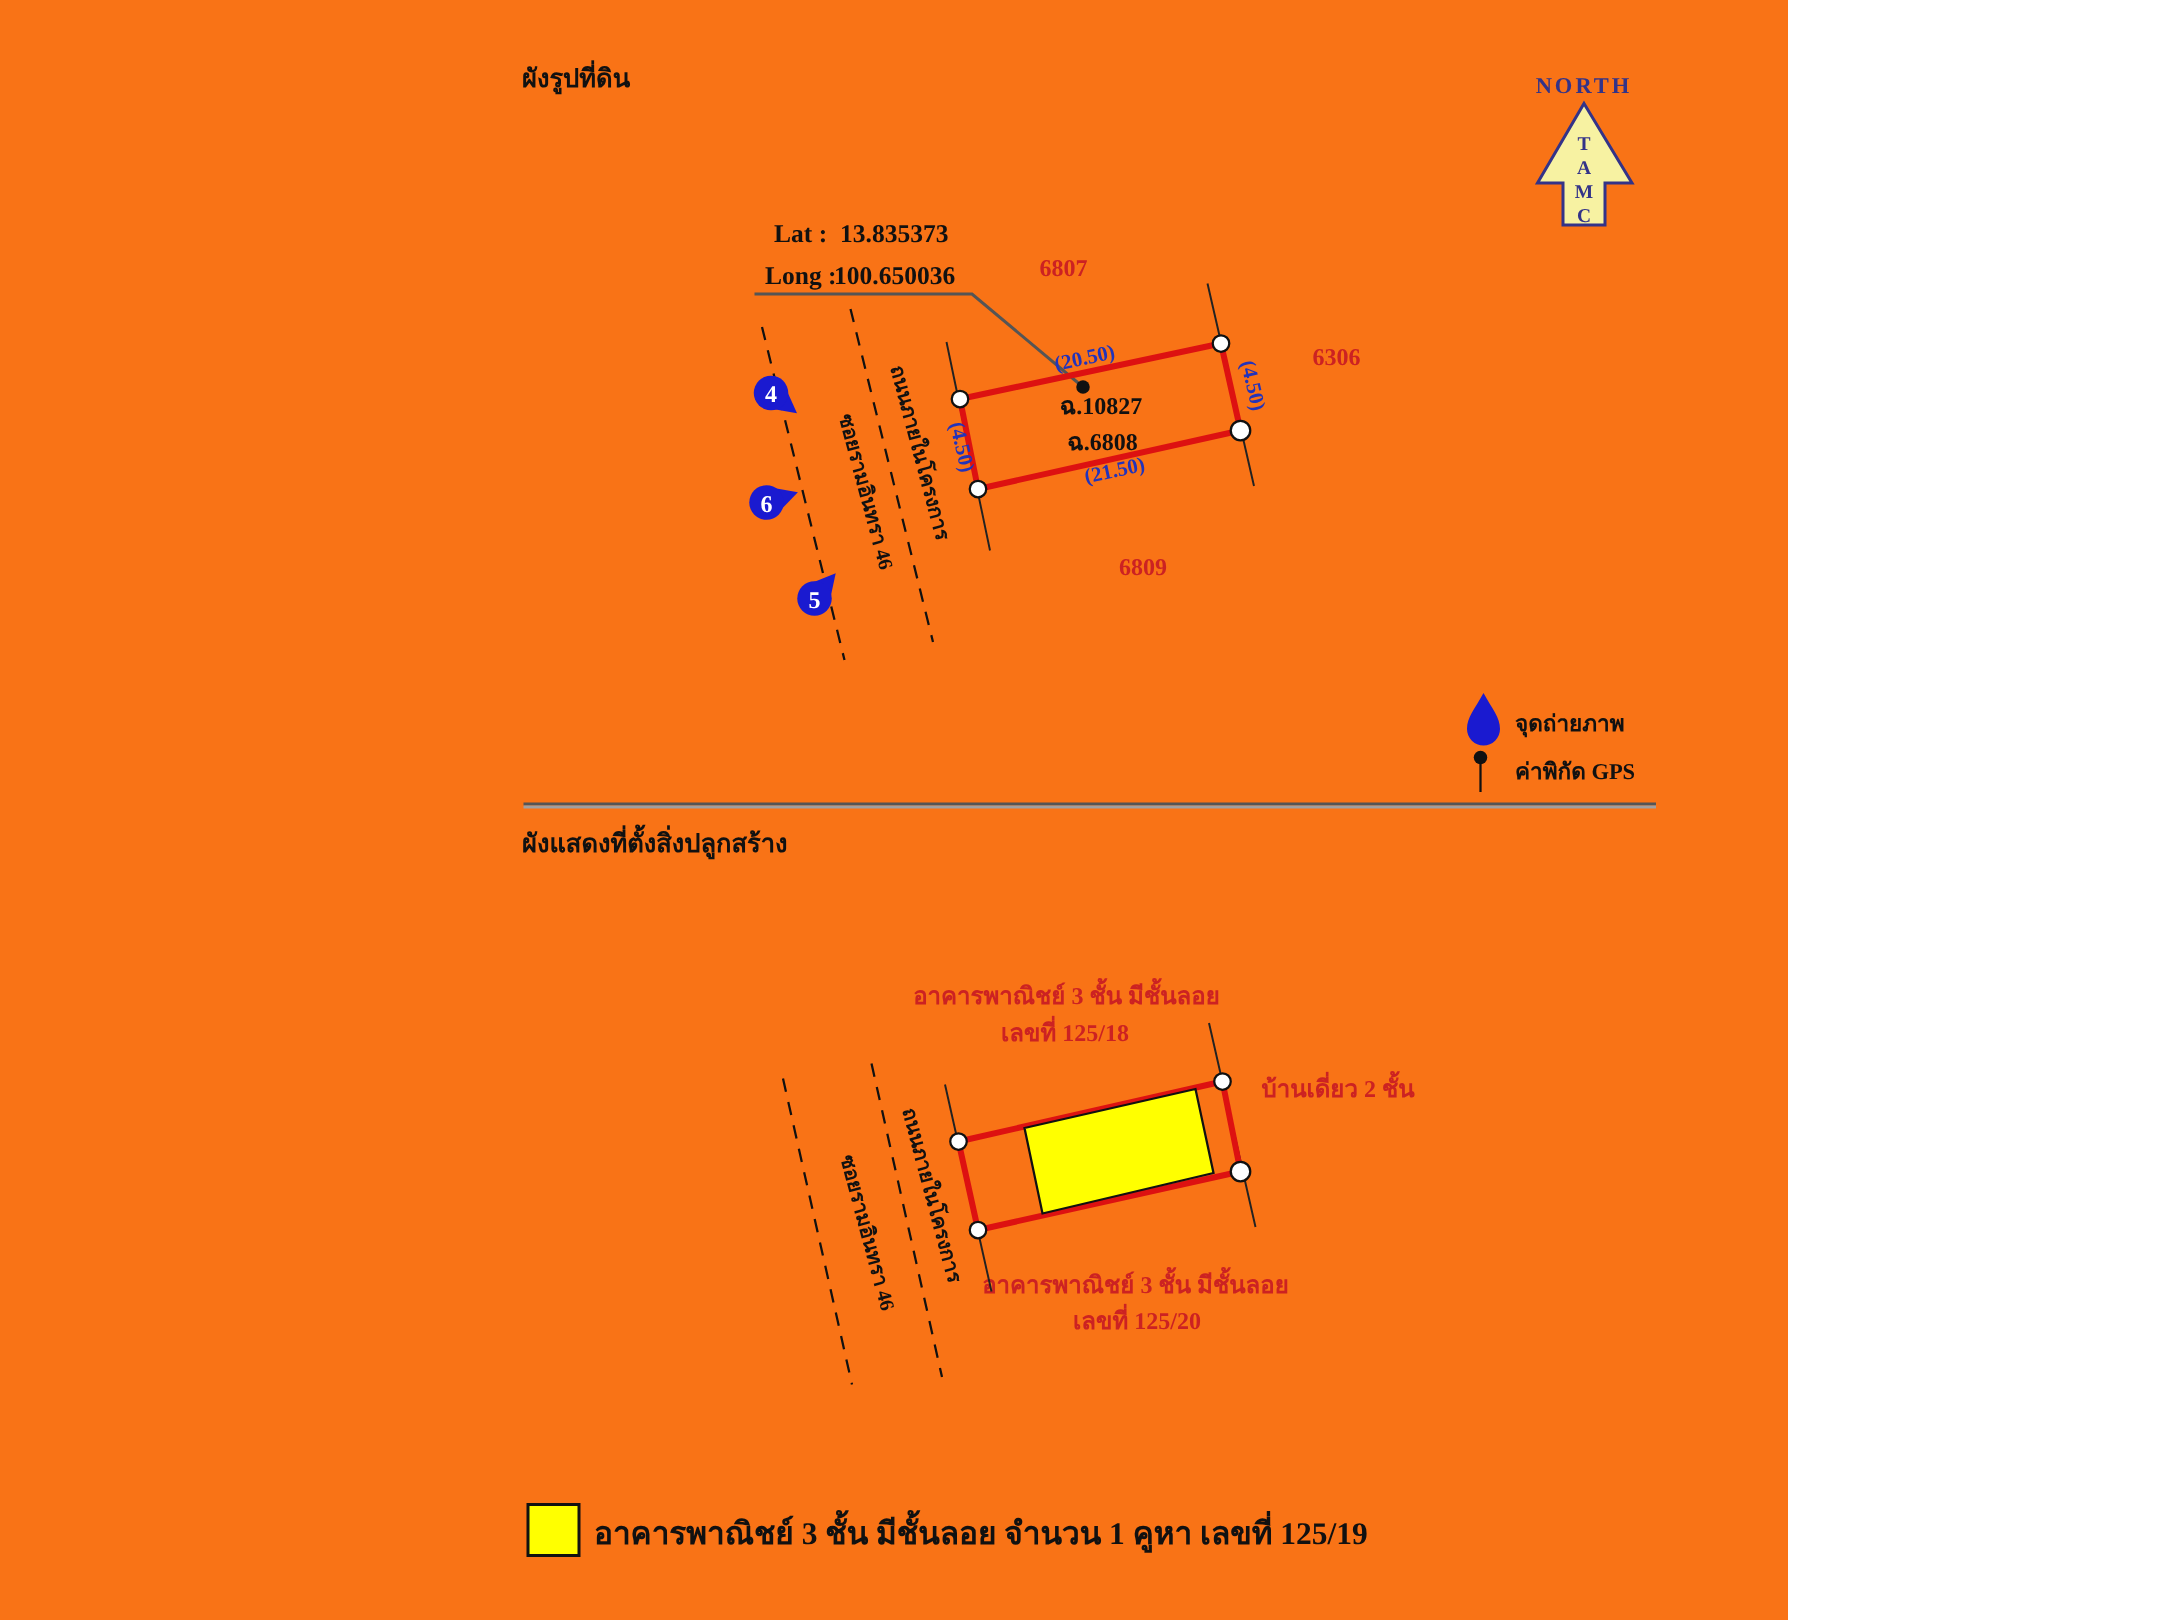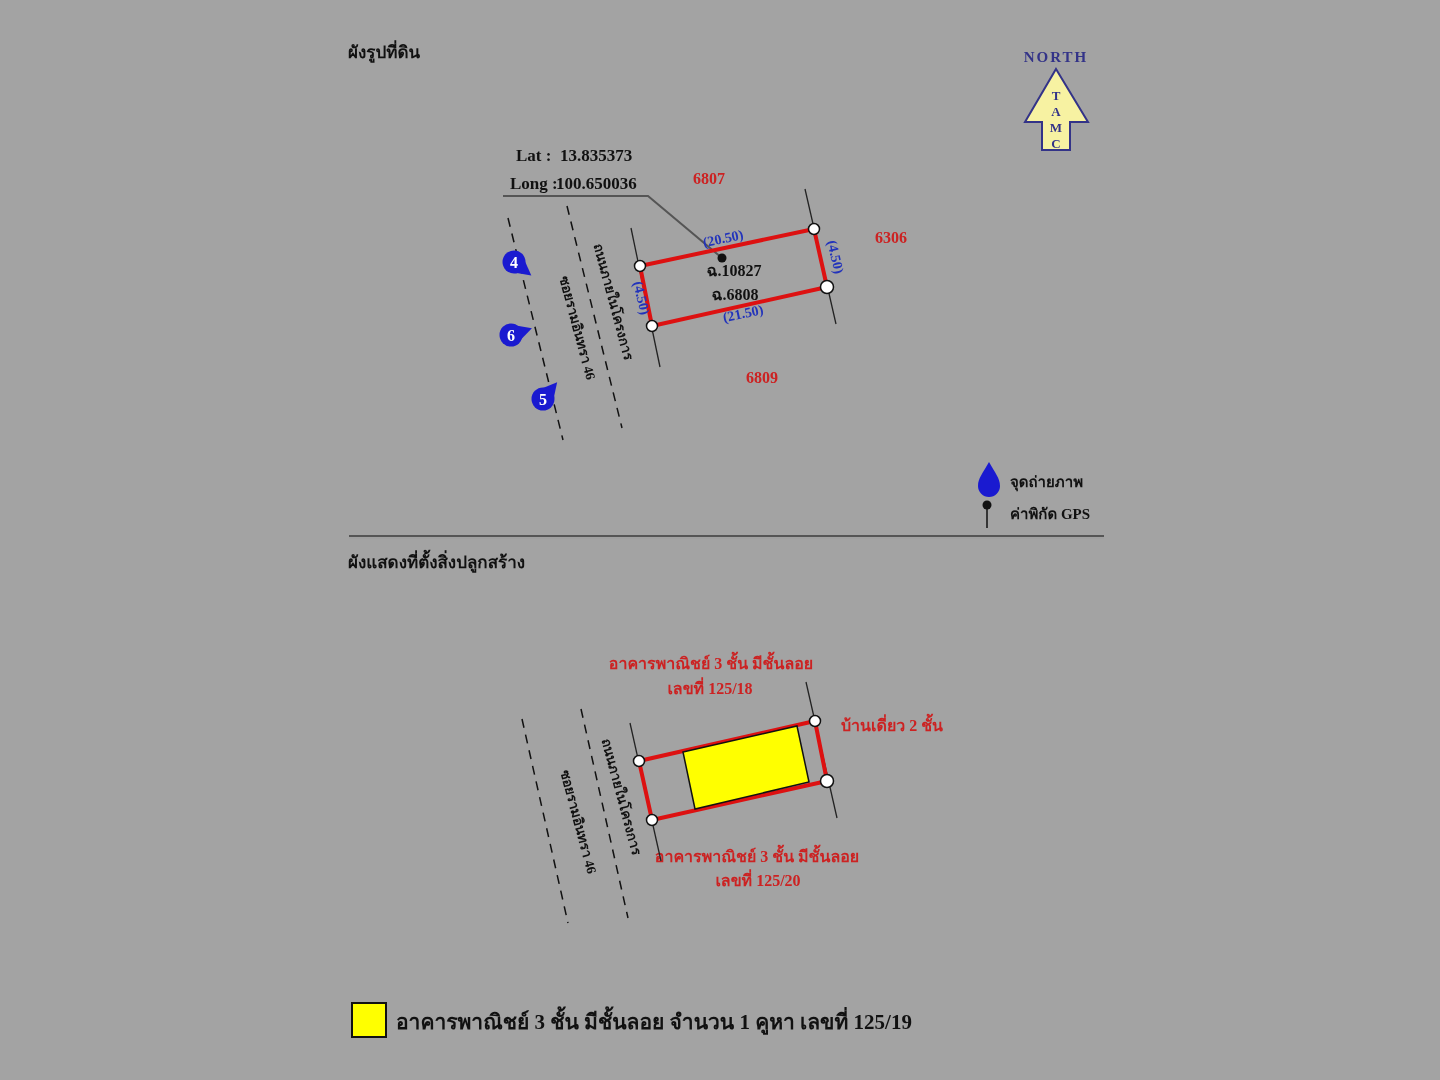--- a/index.html
+++ b/index.html
@@ -1,16 +1,16 @@
 <!DOCTYPE html>
 <html><head>
 <meta charset="utf-8">
 <style>
   html,body{margin:0;padding:0;background:#ffffff;}
-  #canvas{position:relative;width:1440px;height:1080px;background:#a3a3a3;overflow:hidden;
+  #canvas{position:relative;width:1192px;height:1080px;background:#f97316;overflow:hidden;
           font-family:"Liberation Serif", "DejaVu Serif", serif;}
   svg text{font-family:"Liberation Serif", "DejaVu Serif", serif;}
 </style>
 </head>
 <body>
 
 <div id="canvas">
 <svg width="1440" height="1080" viewBox="0 0 1440 1080" xmlns="http://www.w3.org/2000/svg">
 
   <text x="348" y="58" font-size="17" font-weight="bold" fill="#111111">ผังรูปที่ดิน</text>

